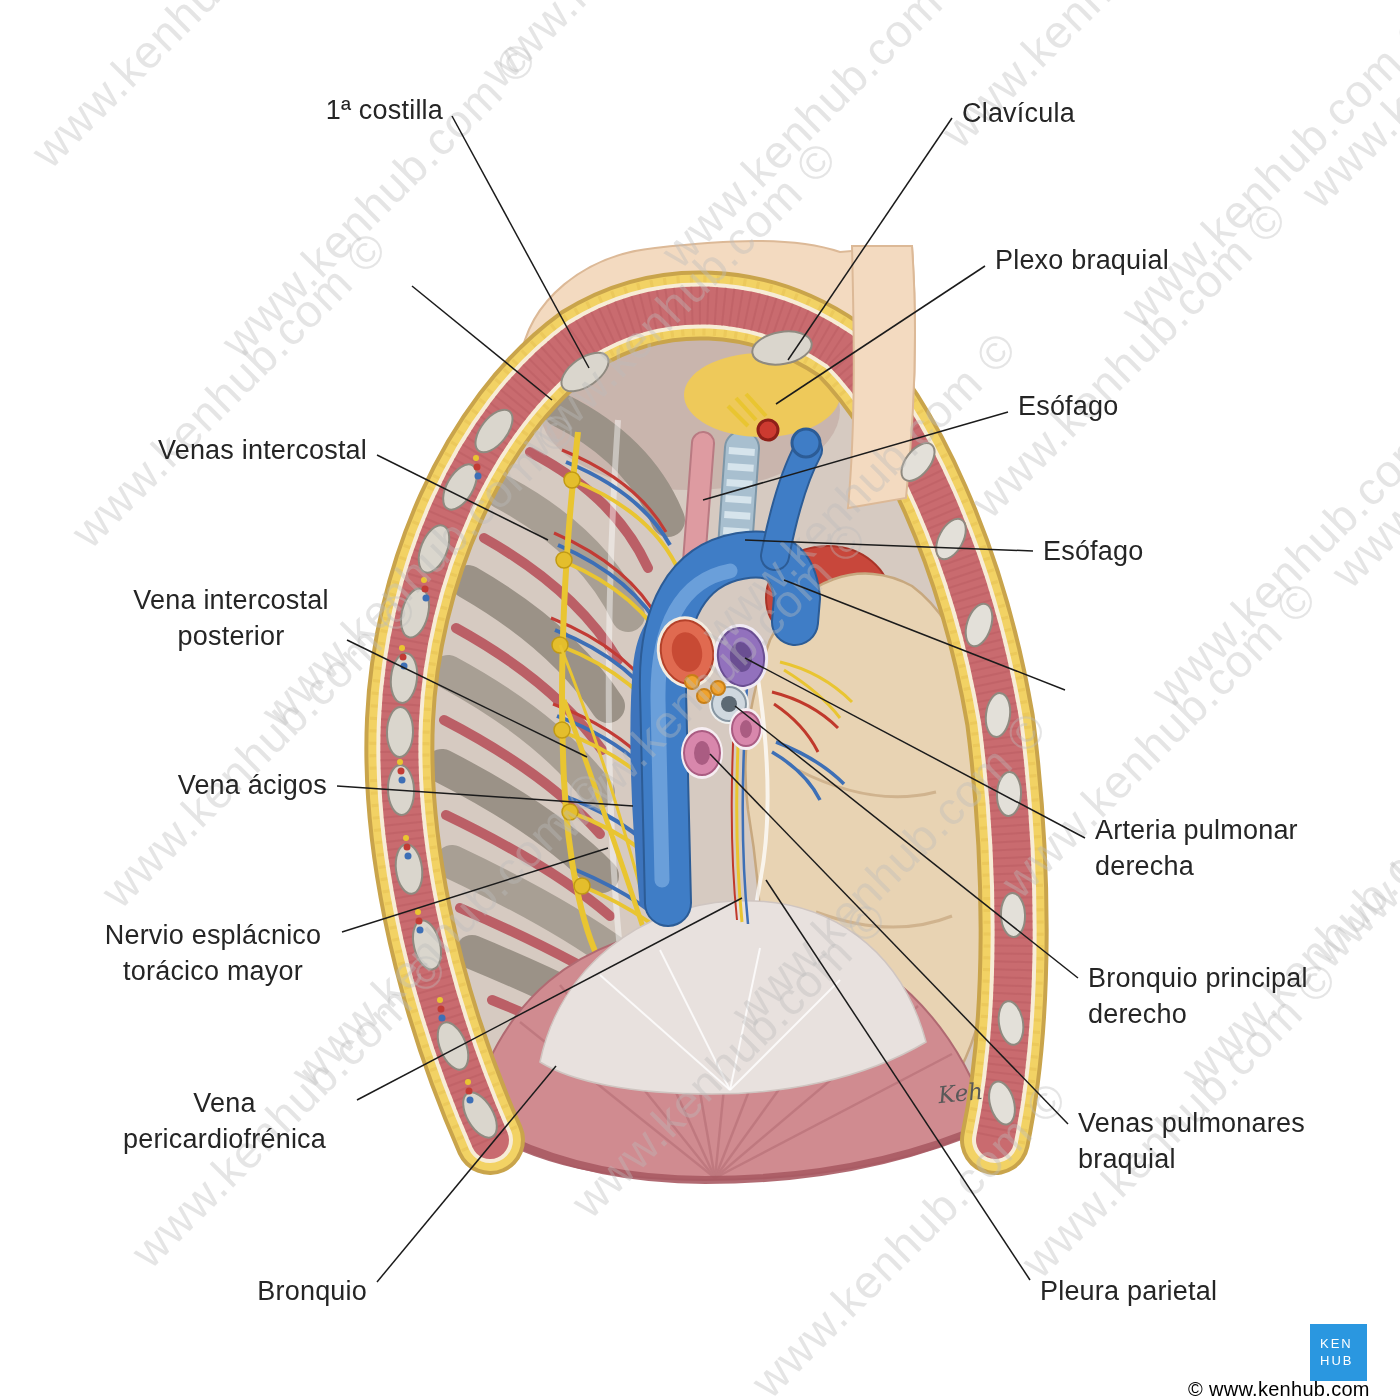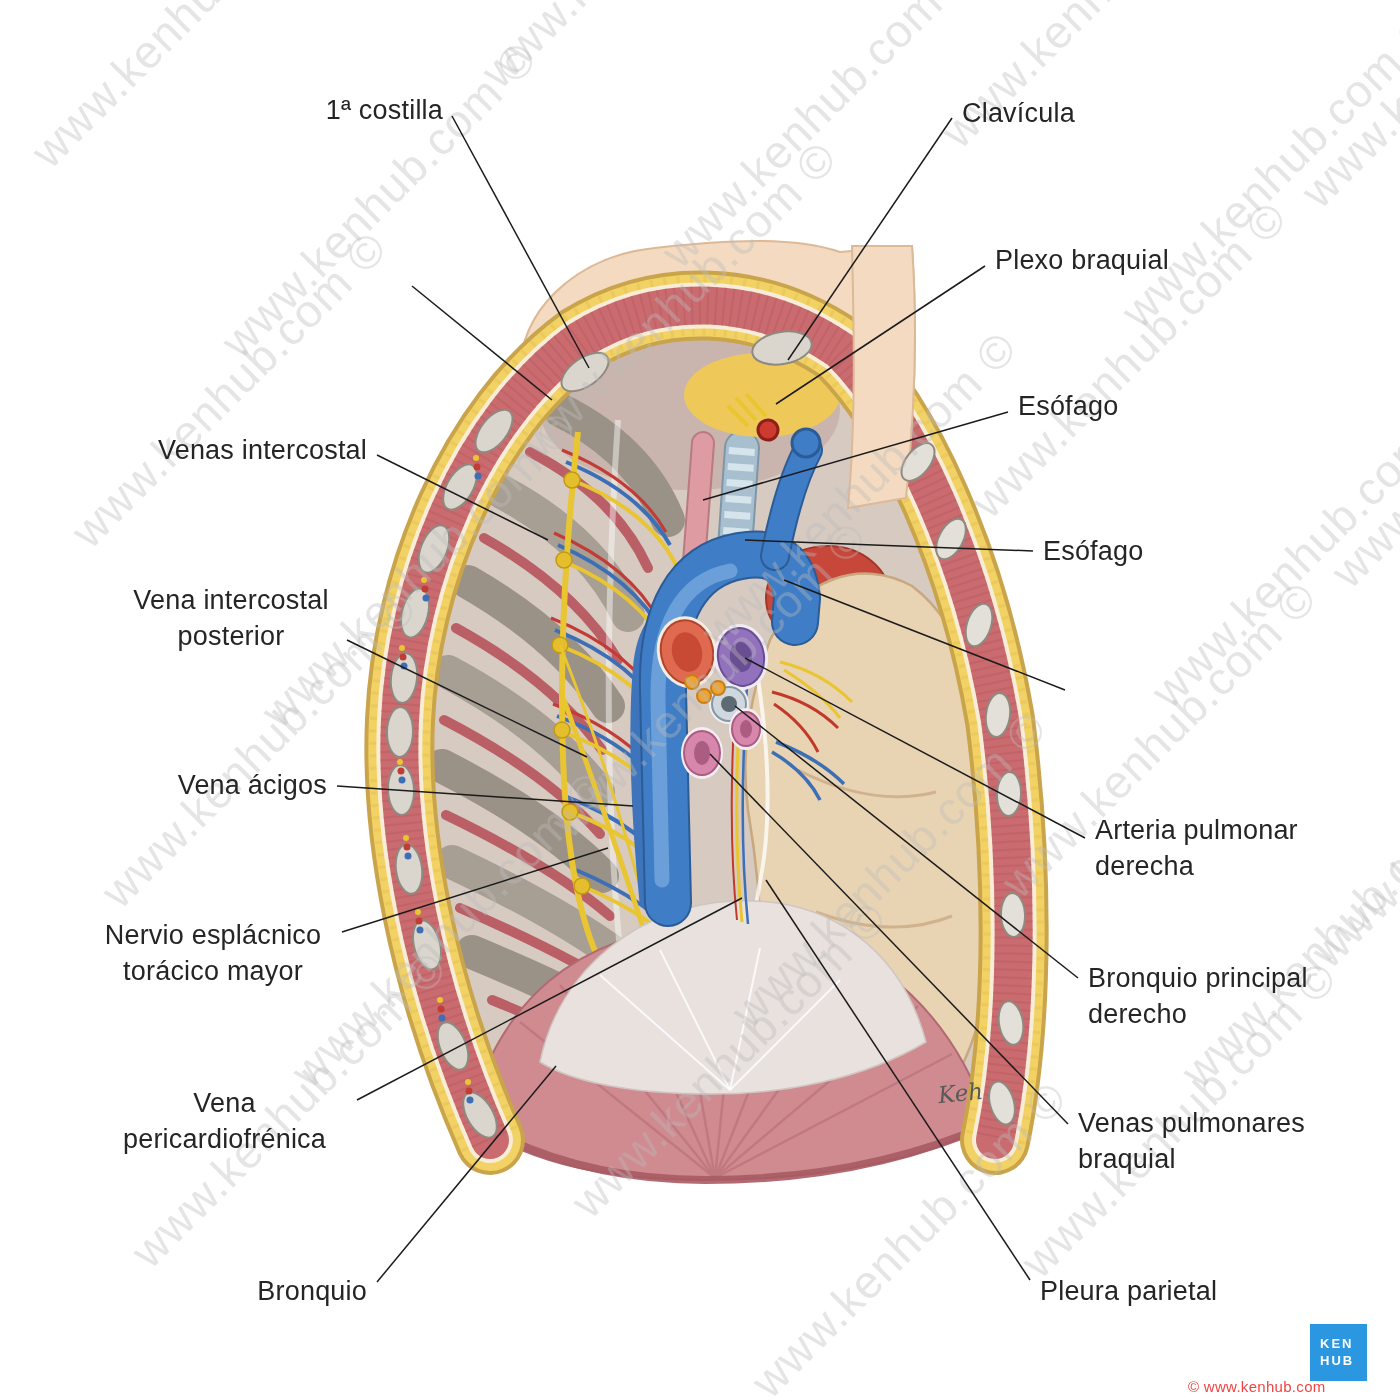--- a/index.html
+++ b/index.html
@@ -9,22 +9,22 @@
   #signature{position:absolute;z-index:2;font-family:"DejaVu Serif",serif;font-style:italic;
              font-size:23px;color:#595959;transform:rotate(-6deg);}
   .wm{position:absolute;z-index:3;font-size:46px;letter-spacing:1px;color:#bcbcbc;opacity:.38;
       white-space:nowrap;transform:rotate(-45deg);transform-origin:left top;}
   #lines{position:absolute;left:0;top:0;z-index:4;pointer-events:none;}
   .lbl{position:absolute;z-index:5;font-size:27px;line-height:1.34;color:#252525;letter-spacing:.2px;}
   .lbl.l{text-align:center;}
   .nw{white-space:nowrap;}
   #logo{position:absolute;z-index:6;width:57px;height:57px;background:#2a97e0;color:#fff;
         display:flex;flex-direction:column;justify-content:center;padding-left:10px;box-sizing:border-box;}
-  #logo span{font-size:13px;font-weight:bold;letter-spacing:2px;line-height:1.25;}
-  #copyright{position:absolute;z-index:6;font-size:15px;color:#ef4444;letter-spacing:.3px;}
+  #logo span{font-size:13px;font-weight:normal;letter-spacing:2px;line-height:1.25;}
+  #copyright{position:absolute;z-index:6;font-size:20px;color:#000000;letter-spacing:.3px;}
 </style>
 </head>
 <body>
 
 <div id="canvas">
 
   <svg id="figure" width="1400" height="1400" viewBox="0 0 1400 1400">
     <defs>
       <clipPath id="cavClip">
         <path d="M490,1140 C420,980 395,830 400,720 C406,580 470,420 580,340 C660,290 760,295 840,350 C908,418 972,556 1000,720 C1018,860 1020,1020 995,1140 Z"></path>

